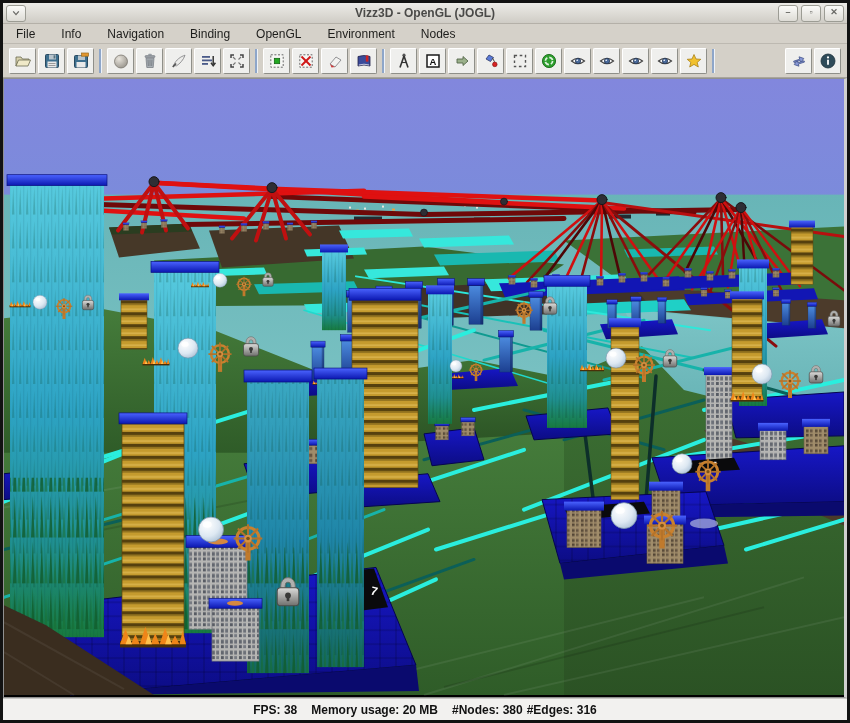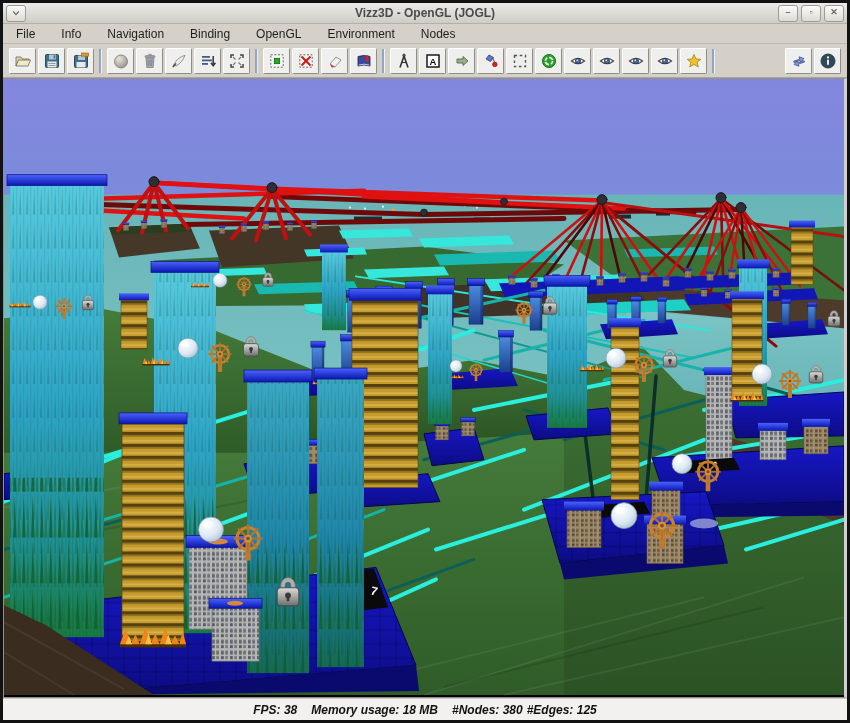--- a/index.html
+++ b/index.html
@@ -18,21 +18,21 @@
   .toolbar{height:33px;flex:0 0 33px;background:#d4d0c8;display:flex;align-items:center;padding:0 5px;border-bottom:1px solid #a9a59d;}
   .tb-btn{width:27px;height:26px;margin:0 1px;background:#efefed;border:1px solid;border-color:#ffffff #8f8f89 #8f8f89 #ffffff;border-radius:2px;display:flex;align-items:center;justify-content:center;padding:0;}
   .tb-sep{width:2px;height:24px;background:#8ea6c9;border-right:1px solid #eef2f8;margin:0 4px;}
   .tb-spacer{flex:1;}
   .tb-btn svg{display:block;}
   
   .viewport{flex:1;border:1px solid #909090;border-right:3px solid #d0d0d0;background:#000;overflow:hidden;}
   .viewport svg{display:block;width:100%;height:100%;}
   
   .statusbar{height:21px;flex:0 0 21px;background:#f2f1ef;border-top:1px solid #c9c8c5;display:flex;align-items:center;justify-content:center;font-size:12px;font-weight:bold;color:#111;}
-  .statusbar span{margin:0 7px;font-style:italic;}
+  .statusbar span{margin:0 7px;}
   
   .sky-f{fill:url(#skyGrad);} .water-f{fill:url(#waterGrad);}
 </style>
 </head>
 <body>
 
 <div class="window">
 
   <div class="titlebar">
     <div class="win-menu-btn">
@@ -781,18 +781,18 @@
       <use href="#g-gear" transform="translate(658,448) scale(1.35)"></use>
       <use href="#g-lock" transform="translate(830,240) scale(0.8)"></use>
       <use href="#g-sphere" transform="translate(452,288) scale(0.6)"></use>
       <use href="#g-gear" transform="translate(472,292) scale(0.65)"></use>
     </g>
   </svg>
   </div>
 
   <div class="statusbar">
     <span>FPS: 38</span>
-    <span>Memory usage: 18 MB</span>
+    <span>Memory usage: 20 MB</span>
     <span style="margin-right:2px;">#Nodes: 380</span>
-    <span style="margin-left:2px;">#Edges: 125</span>
+    <span style="margin-left:2px;">#Edges: 316</span>
   </div>
 
 </div>
 
 </body></html>

